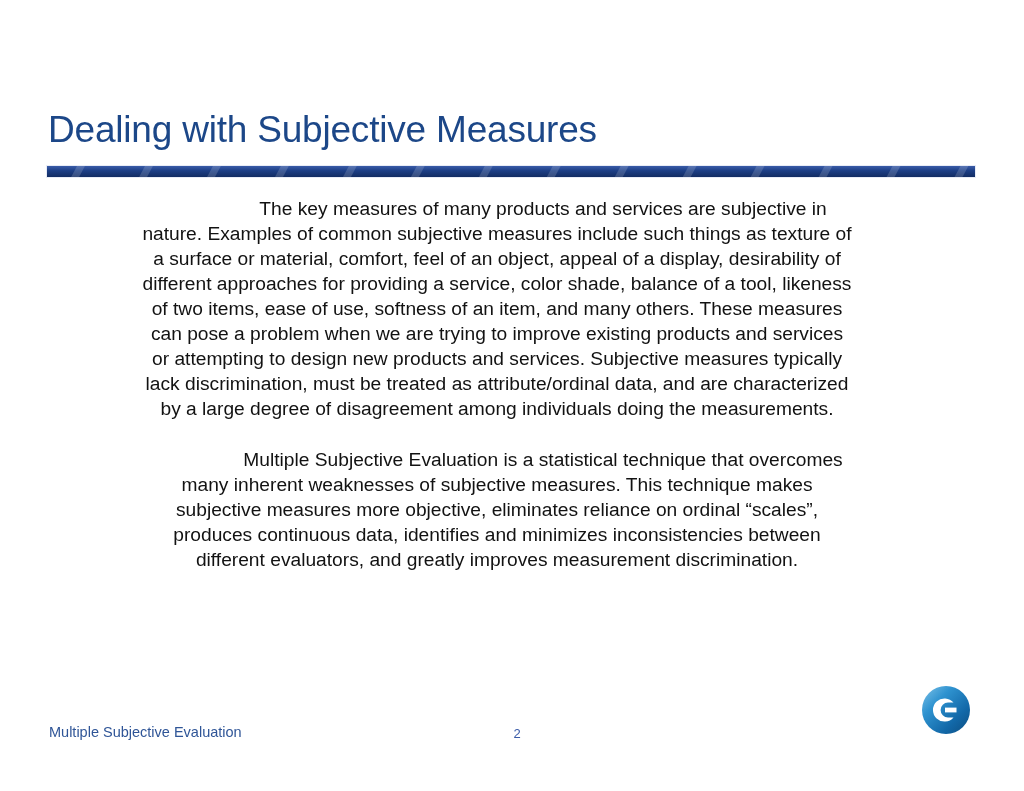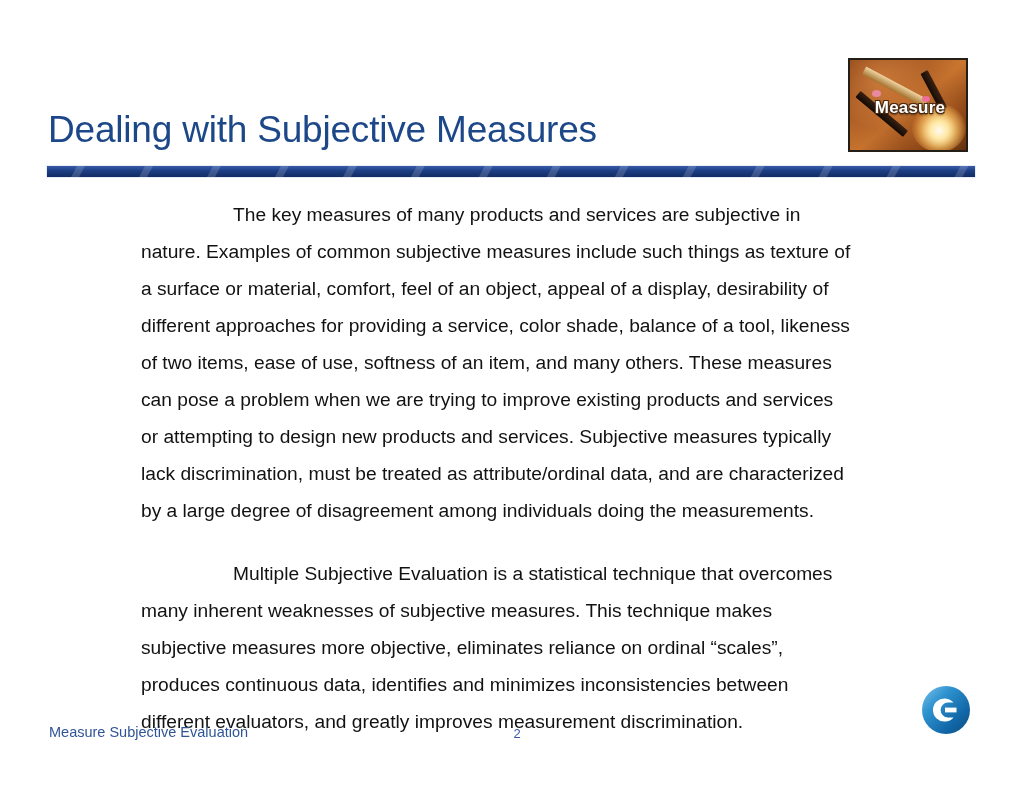--- a/index.html
+++ b/index.html
@@ -143,25 +143,25 @@
 
   
   .body-block {
     position: absolute;
     left: 141px;
     top: 196px;
     width: 728px;
   }
   .para {
     font-size: 19.2px;
-    line-height: 37px;
+    line-height: 25px;
     color: #121212;
     margin: 0 16px 26px 0;
     text-indent: 92px;
-    text-align: left;
+    text-align: center;
     font-family: "Liberation Sans", sans-serif;
   }
   .para:last-child { margin-bottom: 0; }
 
   
   .footer-text {
     position: absolute;
     left: 49px;
     top: 724px;
     font-size: 14.5px;
@@ -189,36 +189,27 @@
 </style>
 </head>
 <body>
 
 <div class="slide">
 
   <div class="slide-title">Dealing with Subjective Measures</div>
 
   <div class="title-rule"></div>
 
-  <div class="header-image">
-    <span class="hi-match-a"></span>
-    <span class="hi-match-b"></span>
-    <span class="hi-match-c"></span>
-    <span class="hi-tip"></span>
-    <span class="hi-tip2"></span>
-    <span class="hi-flame"></span>
-    <span class="header-image-caption">Measure</span>
-  </div>
 
   <div class="body-block">
     <p class="para">The key measures of many products and services are subjective in nature.  Examples of common subjective measures include such things as texture of a surface or material, comfort, feel of an object, appeal of a display, desirability of different approaches for providing a service, color shade, balance of a tool, likeness of two items, ease of use, softness of an item, and many others.  These measures can pose a problem when we are trying to improve existing products and services or attempting to design new products and services.  Subjective measures typically lack discrimination, must be treated as attribute/ordinal data, and are characterized by a large degree of disagreement among individuals doing the measurements.</p>
     <p class="para">Multiple Subjective Evaluation is a statistical technique that overcomes many inherent weaknesses of subjective measures. This technique makes subjective measures more objective, eliminates reliance on ordinal “scales”, produces continuous data, identifies and minimizes inconsistencies between different evaluators, and greatly improves measurement discrimination.</p>
   </div>
 
-  <div class="footer-text">Measure Subjective Evaluation</div>
+  <div class="footer-text">Multiple Subjective Evaluation</div>
   <div class="footer-page">2</div>
 
   <div class="corp-logo">
     <svg viewBox="0 0 52 52" width="52" height="52" aria-hidden="true">
       <defs>
         <linearGradient id="sphereGrad" x1="0" y1="0" x2="1" y2="1">
           <stop offset="0%" stop-color="#7fc2e8"></stop>
           <stop offset="32%" stop-color="#2f93d0"></stop>
           <stop offset="70%" stop-color="#1268a8"></stop>
           <stop offset="100%" stop-color="#0d4d80"></stop>

